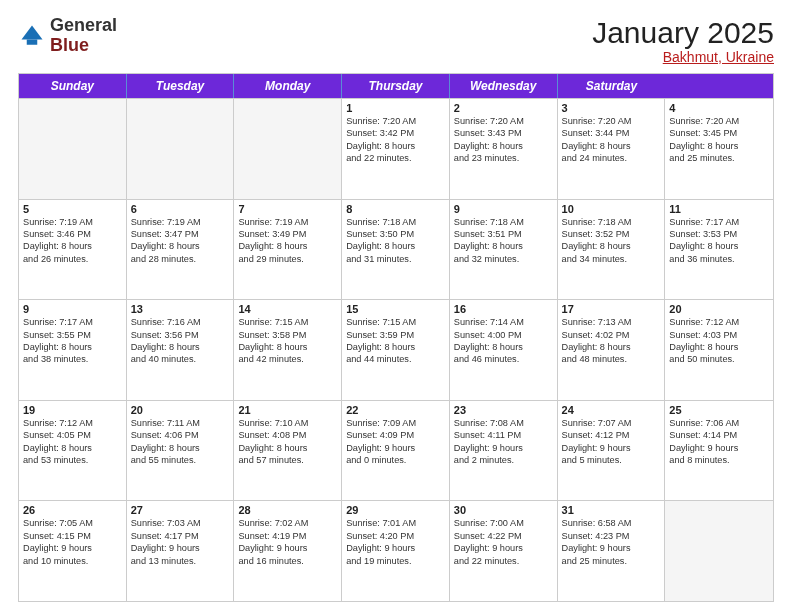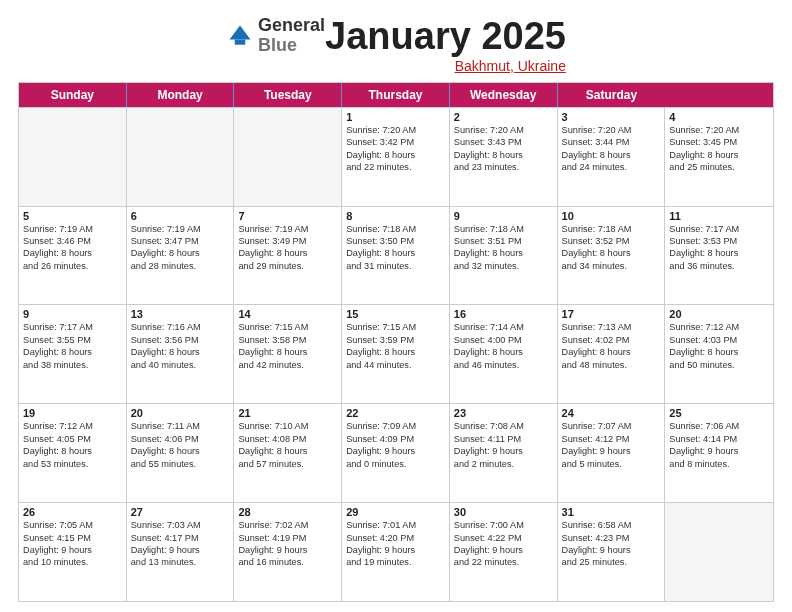--- a/index.html
+++ b/index.html
@@ -12,64 +12,65 @@
     }
     .page {
       width: 792px;
       height: 612px;
       padding: 16px 18px 10px 18px;
       display: flex;
       flex-direction: column;
     }
     .header {
       display: flex;
-      justify-content: center;
+      justify-content: space-between;
       align-items: flex-start;
       margin-bottom: 8px;
     }
     .logo {
       display: flex;
       align-items: center;
       gap: 4px;
     }
     .logo-text {
       font-size: 18px;
       font-weight: bold;
       line-height: 1.1;
     }
     .logo-general { color: #333; }
-    .logo-blue { color: #737373; }
+    .logo-blue { color: #7f1d1d; }
     .logo-icon {
       width: 28px;
       height: 28px;
     }
     .title-block {
       text-align: right;
     }
     .month-title {
-      font-size: 38px;
-      font-weight: bold;
+      font-size: 30px;
+      font-weight: normal;
       color: #222;
       line-height: 1.1;
     }
     .subtitle {
       font-size: 14px;
       color: #b91c1c;
       text-decoration: underline;
     }
     .calendar {
       flex: 1;
       display: flex;
       flex-direction: column;
       border: 1px solid #ccc;
     }
     .cal-header-row {
       display: grid;
       grid-template-columns: repeat(7, 1fr);
-      background: #be185d;
+      background: #6d28d9;
+      font-style: italic;
     }
     .cal-header-cell {
       color: #fff;
       font-size: 12px;
       font-weight: bold;
       text-align: center;
       padding: 5px 2px;
       border-right: 1px solid #5a8dd5;
     }
     .cal-header-cell:last-child { border-right: none; }
@@ -123,22 +124,22 @@
     </div>
     <div class="title-block">
       <div class="month-title">January 2025</div>
       <div class="subtitle">Bakhmut, Ukraine</div>
     </div>
   </div>
 
   <div class="calendar">
     <div class="cal-header-row" id="cal-header">
         <div class="cal-header-cell">Sunday</div>
+        <div class="cal-header-cell">Tuesday</div>
         <div class="cal-header-cell">Monday</div>
-        <div class="cal-header-cell">Tuesday</div>
         <div class="cal-header-cell">Thursday</div>
         <div class="cal-header-cell">Wednesday</div>
         <div class="cal-header-cell">Saturday</div>
       </div>
     <div class="cal-body" id="cal-body">
         <div class="cal-row">
           <div class="cal-cell empty"></div>
           <div class="cal-cell empty"></div>
           <div class="cal-cell empty"></div>
           <div class="cal-cell">

